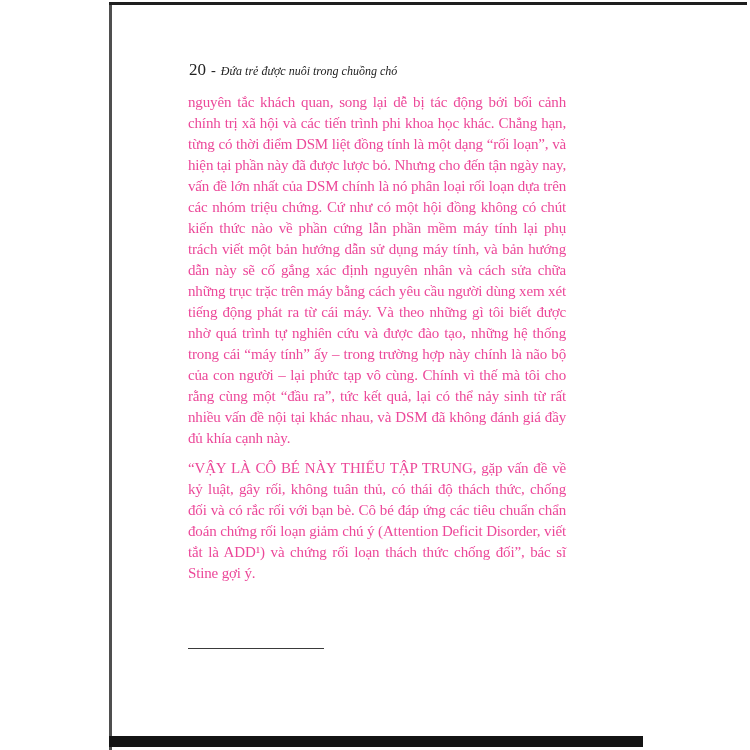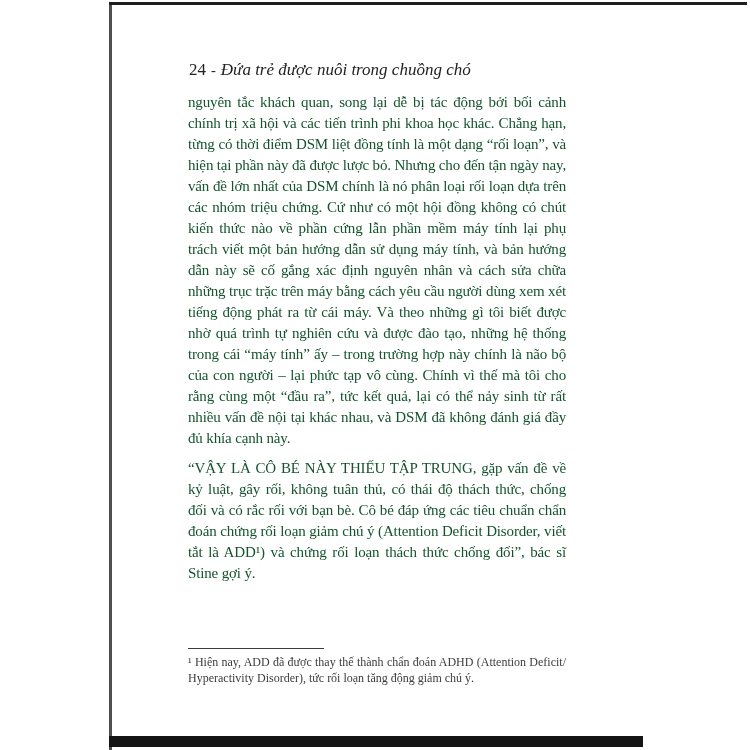--- a/index.html
+++ b/index.html
@@ -42,36 +42,36 @@
   .header .pagenum {
     font-size: 17px;
     font-style: normal;
   }
   .header .sep {
     font-size: 14.5px;
     font-style: italic;
     margin: 0 5px;
   }
   .header .booktitle {
-    font-size: 17px;
+    font-size: 12px;
     font-style: italic;
   }
   
   .text-column {
     position: absolute;
     left: 188px; top: 92px;
     width: 378px;
   }
   .body-para {
     margin: 0;
     font-size: 15px;
     line-height: 21px;
     letter-spacing: -0.15px;
     text-align: justify;
-    color: #14532d;
+    color: #ec4899;
   }
   .body-para + .body-para { margin-top: 9px; }
   
   .footnote-block {
     position: absolute;
     left: 188px; top: 648px;
     width: 378px;
   }
   .footnote-divider {
     width: 136px;
@@ -89,28 +89,27 @@
 </style>
 </head>
 <body>
 
 <div class="page">
 
   <div class="spine-line"></div>
   <div class="top-edge-line"></div>
 
   <div class="header">
-    <span class="pagenum">24</span><span class="sep">-</span><span class="booktitle">Đứa trẻ được nuôi trong chuồng chó</span>
+    <span class="pagenum">20</span><span class="sep">-</span><span class="booktitle">Đứa trẻ được nuôi trong chuồng chó</span>
   </div>
 
   <div class="text-column">
     <p class="body-para">nguyên tắc khách quan, song lại dễ bị tác động bởi bối cảnh chính trị xã hội và các tiến trình phi khoa học khác. Chẳng hạn, từng có thời điểm DSM liệt đồng tính là một dạng “rối loạn”, và hiện tại phần này đã được lược bỏ. Nhưng cho đến tận ngày nay, vấn đề lớn nhất của DSM chính là nó phân loại rối loạn dựa trên các nhóm triệu chứng. Cứ như có một hội đồng không có chút kiến thức nào về phần cứng lẫn phần mềm máy tính lại phụ trách viết một bản hướng dẫn sử dụng máy tính, và bản hướng dẫn này sẽ cố gắng xác định nguyên nhân và cách sửa chữa những trục trặc trên máy bằng cách yêu cầu người dùng xem xét tiếng động phát ra từ cái máy. Và theo những gì tôi biết được nhờ quá trình tự nghiên cứu và được đào tạo, những hệ thống trong cái “máy tính” ấy – trong trường hợp này chính là não bộ của con người – lại phức tạp vô cùng. Chính vì thế mà tôi cho rằng cùng một “đầu ra”, tức kết quả, lại có thể nảy sinh từ rất nhiều vấn đề nội tại khác nhau, và DSM đã không đánh giá đầy đủ khía cạnh này.</p>
     <p class="body-para">“VẬY LÀ CÔ BÉ NÀY THIẾU TẬP TRUNG, gặp vấn đề về kỷ luật, gây rối, không tuân thủ, có thái độ thách thức, chống đối và có rắc rối với bạn bè. Cô bé đáp ứng các tiêu chuẩn chẩn đoán chứng rối loạn giảm chú ý (Attention Deficit Disorder, viết tắt là ADD¹) và chứng rối loạn thách thức chống đối”, bác sĩ Stine gợi ý.</p>
   </div>
 
   <div class="footnote-block">
     <div class="footnote-divider"></div>
-    <p class="footnote-text">¹ Hiện nay, ADD đã được thay thế thành chẩn đoán ADHD (Attention Deficit/ Hyperactivity Disorder), tức rối loạn tăng động giảm chú ý.</p>
   </div>
 
   <div class="bottom-edge-bar"></div>
 
 </div>
 
 </body></html>

